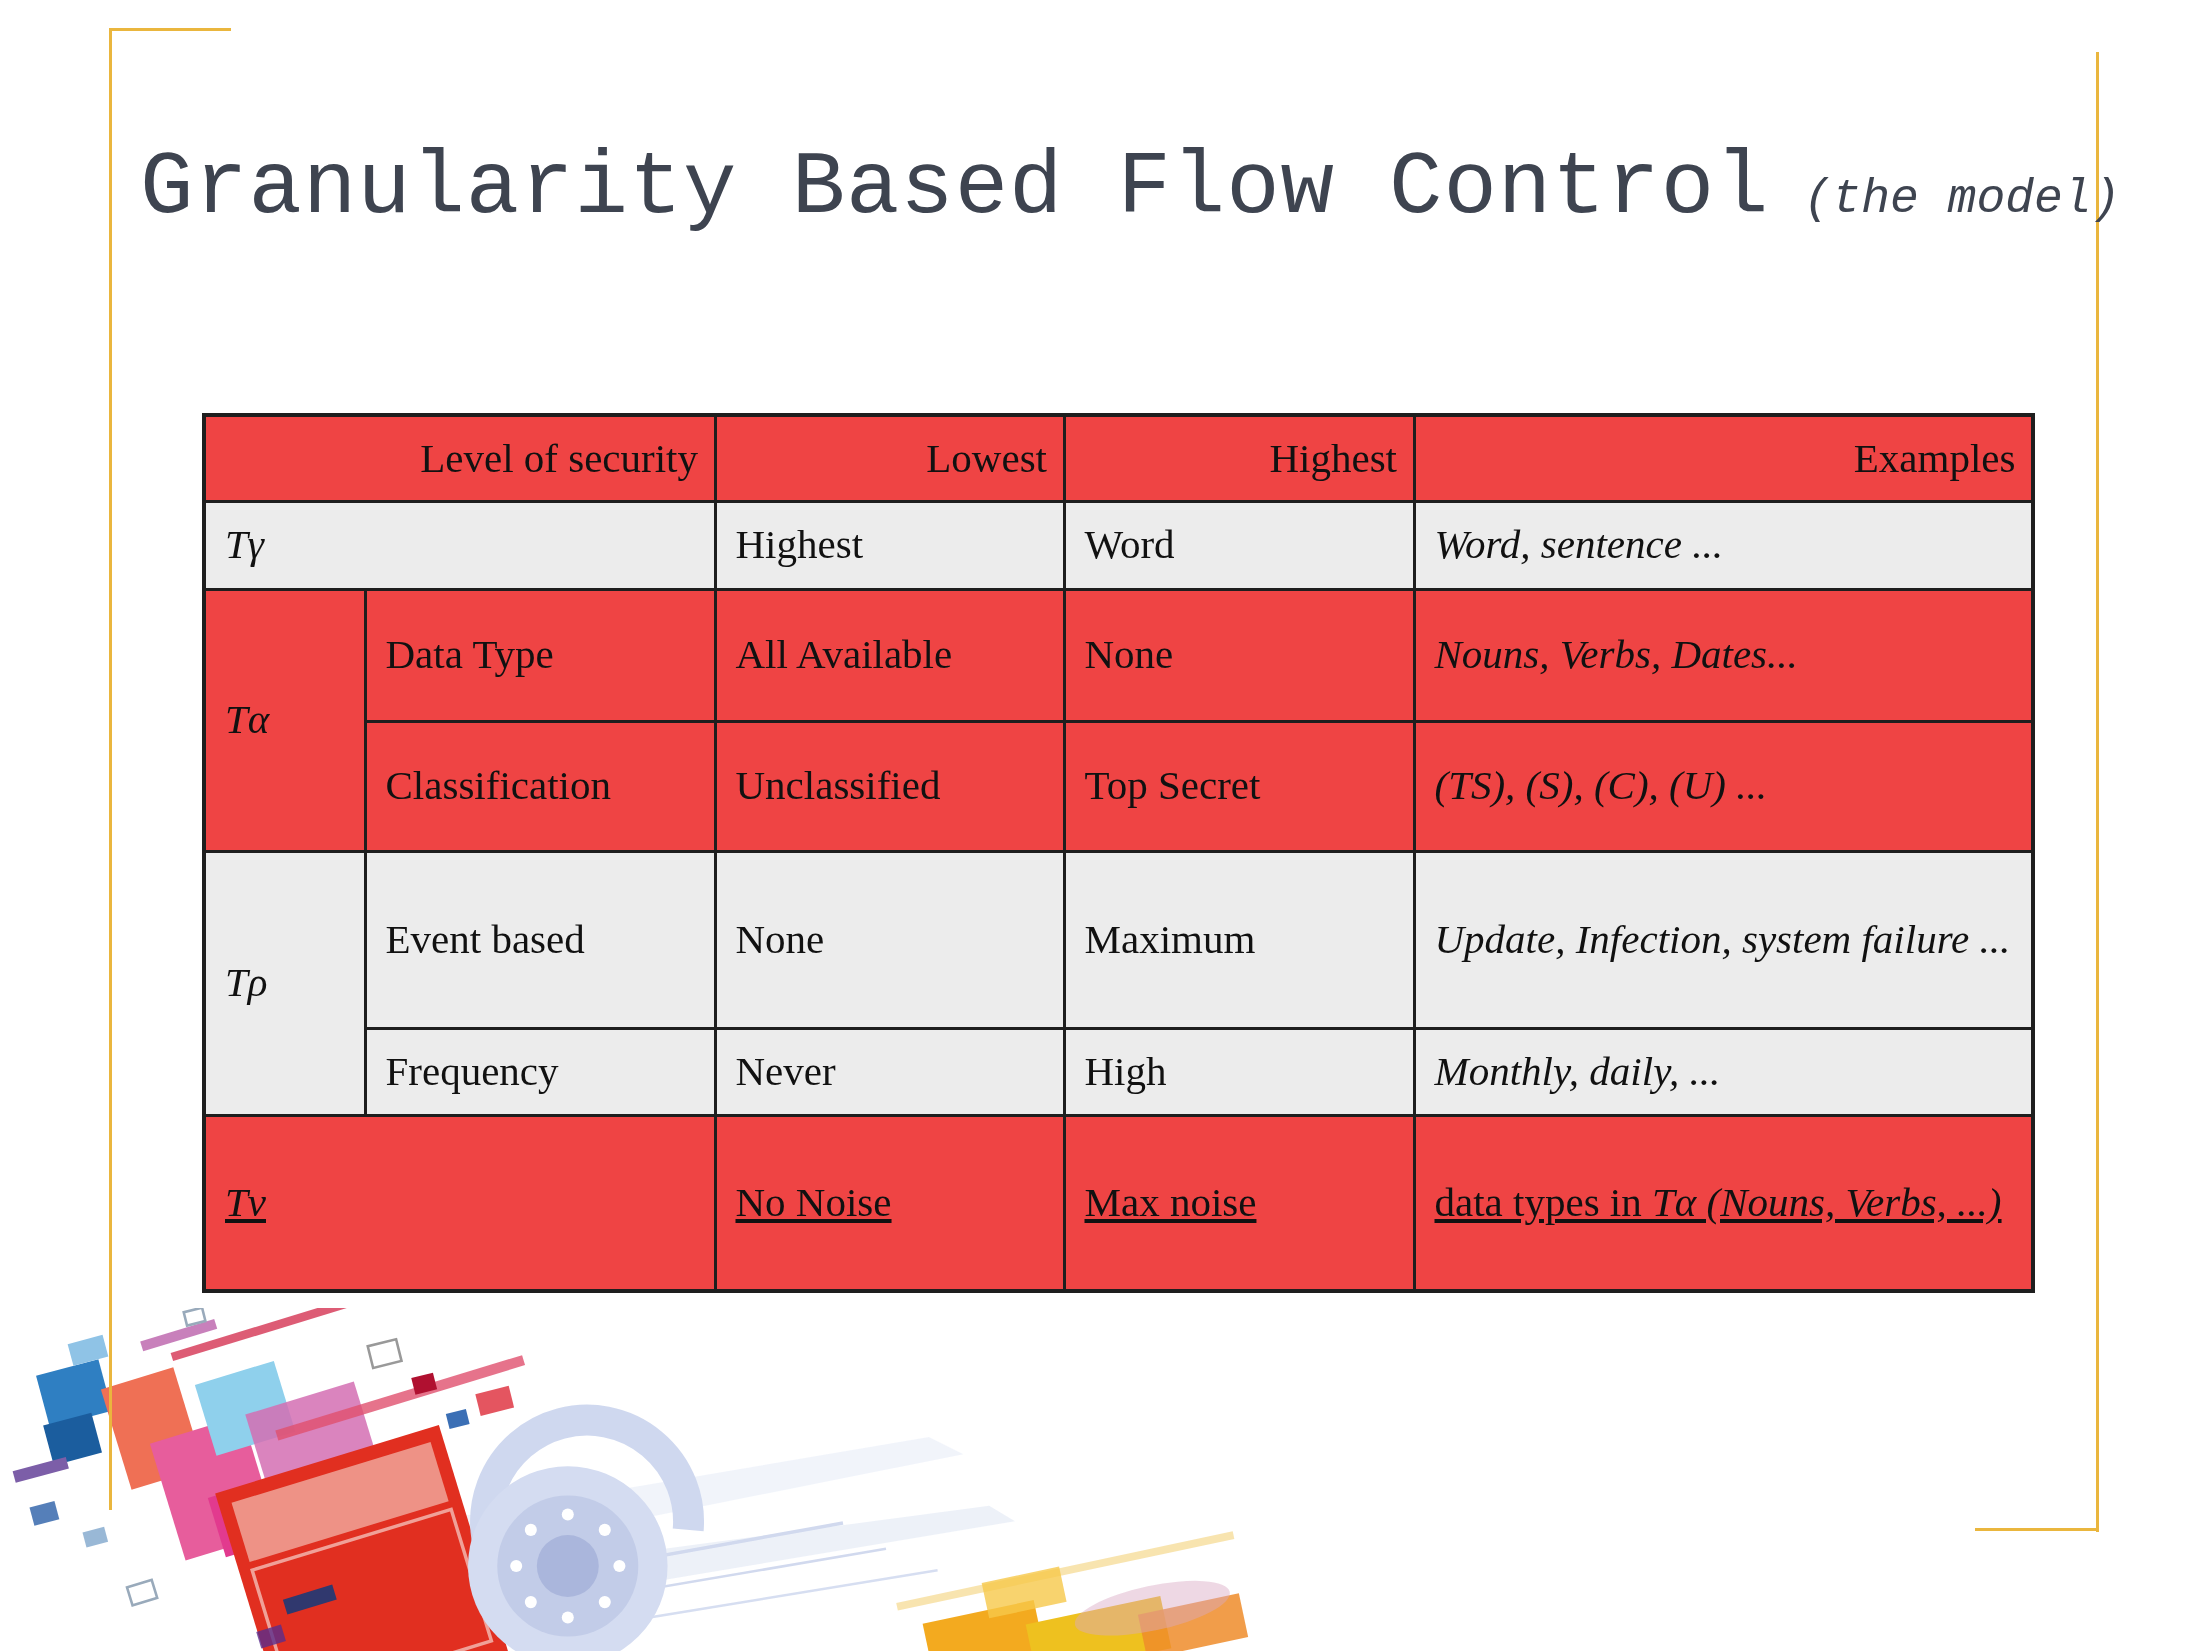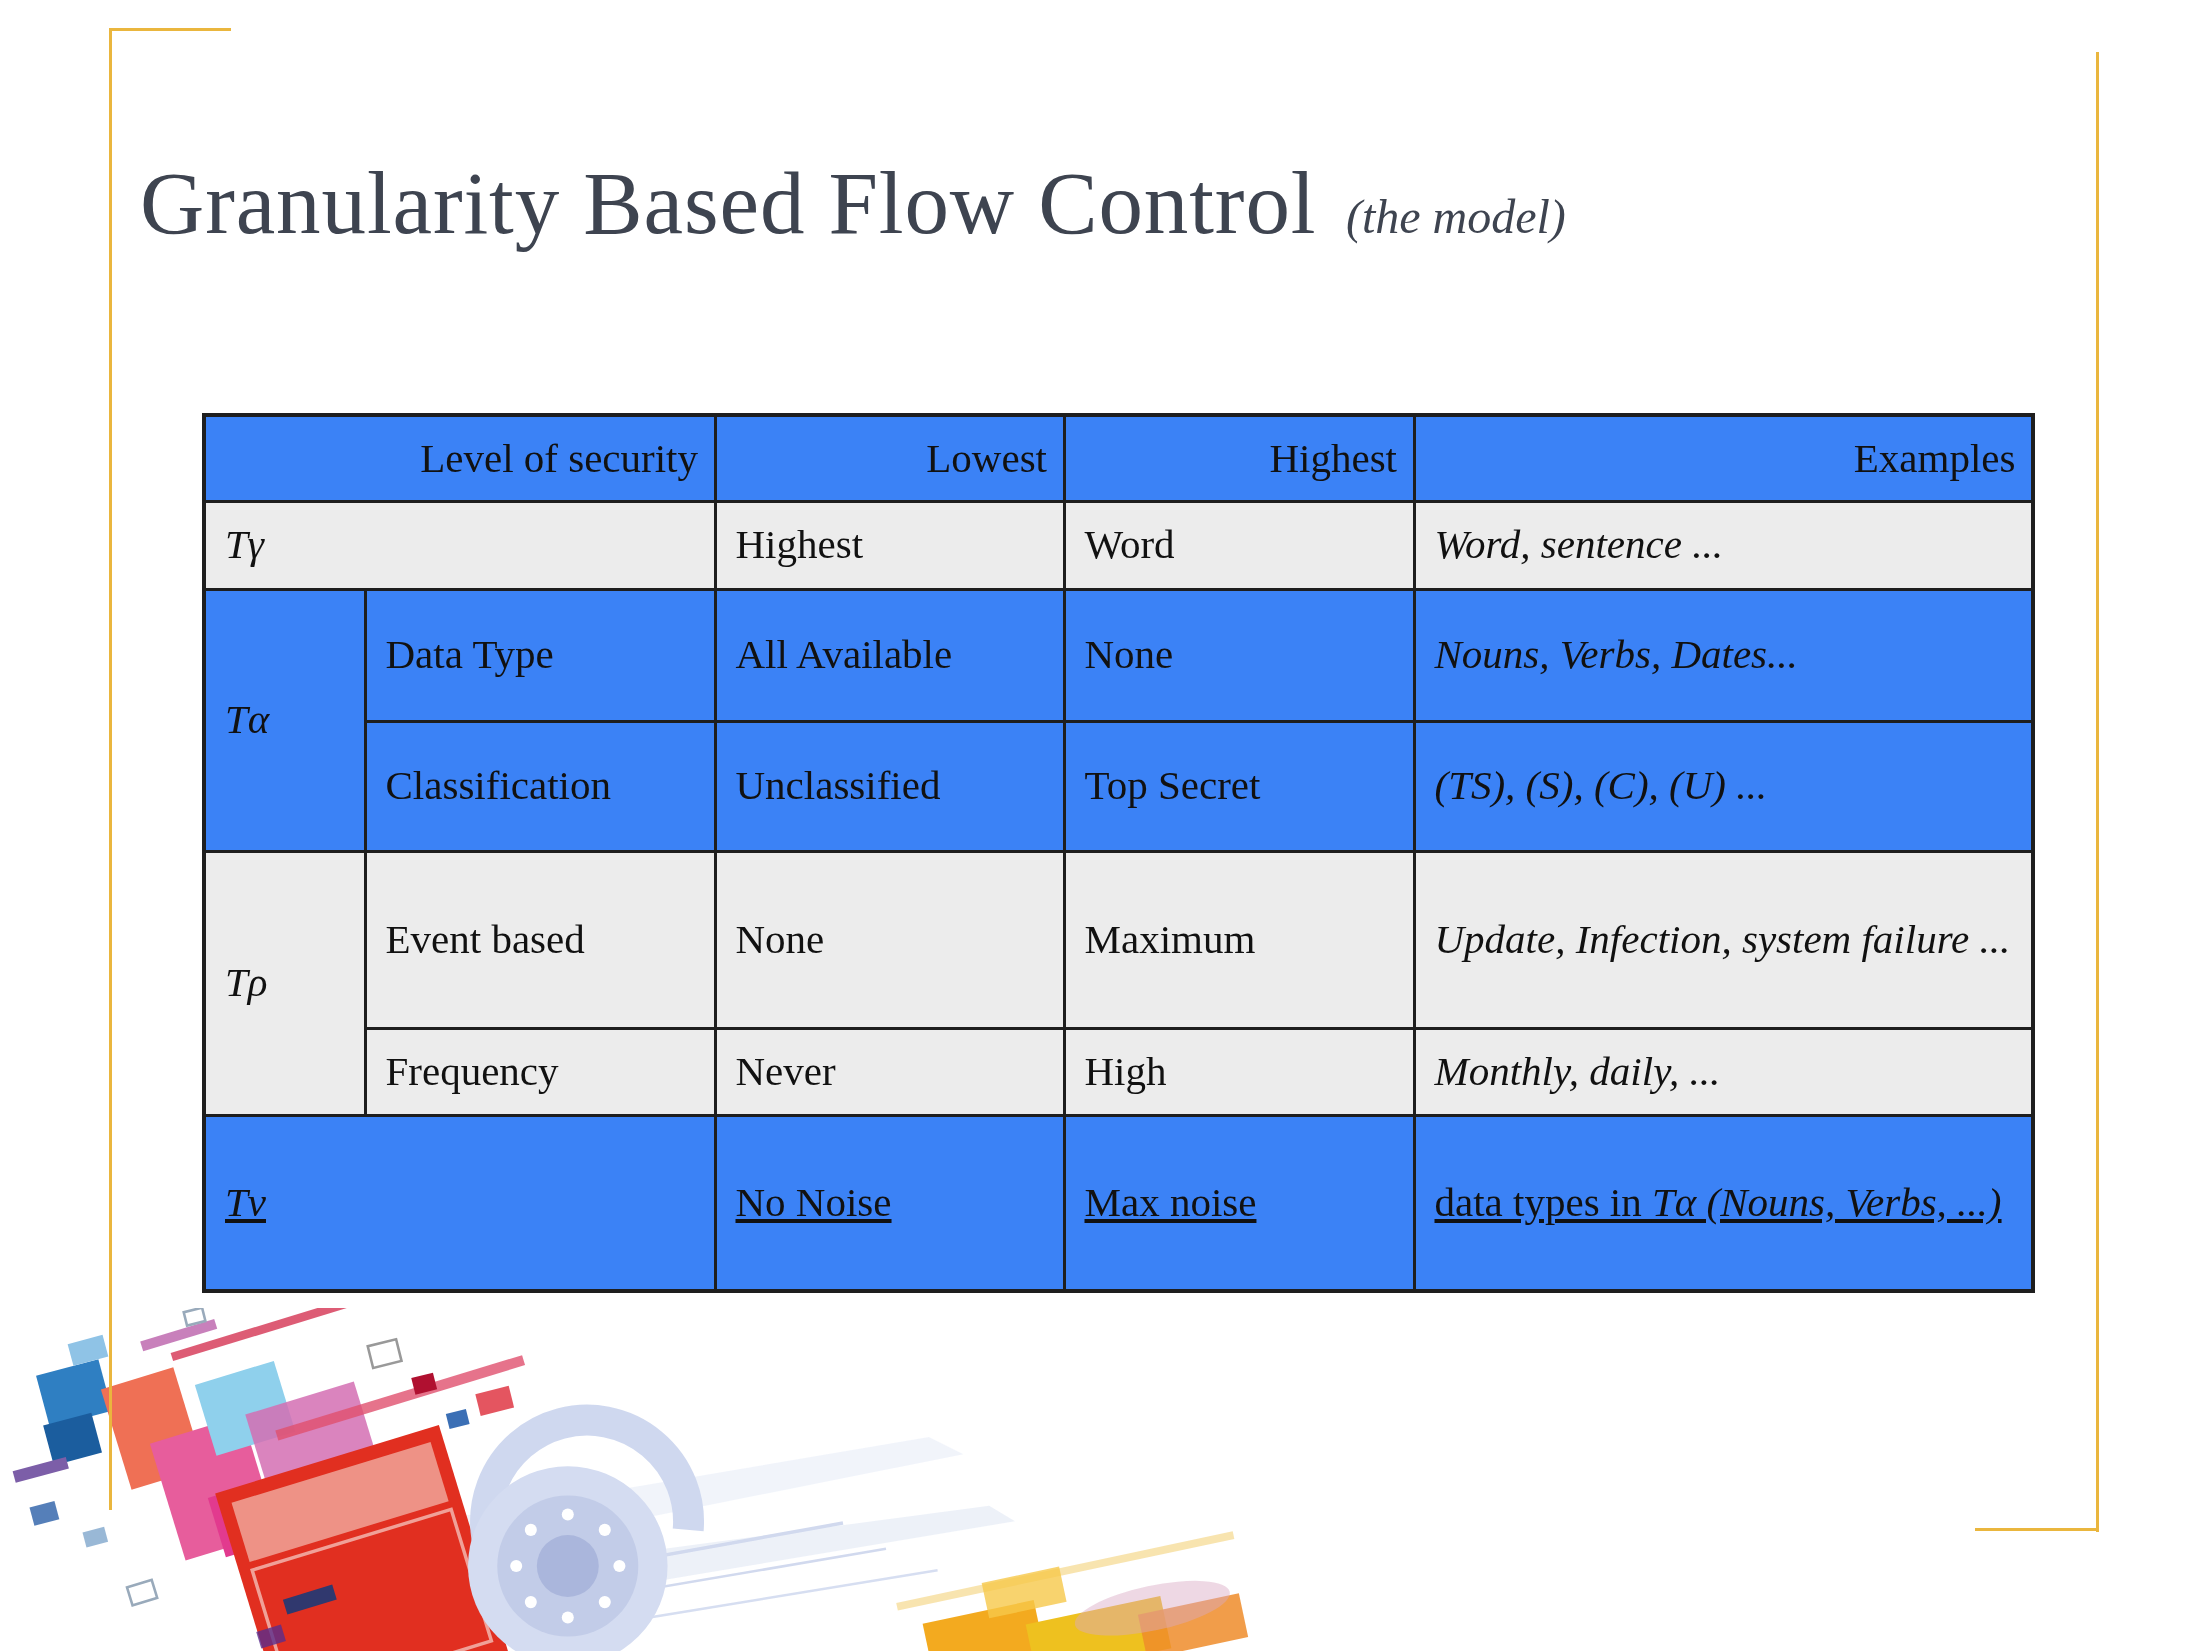--- a/index.html
+++ b/index.html
@@ -7,31 +7,31 @@
        font-family:"Liberation Serif", serif;color:#111;}
 
   
   .frame{position:absolute;background:#EAB63E;}
   .frame-left-v{left:109px;top:28px;width:3.4px;height:1482px;}
   .frame-top-h{left:109px;top:28px;width:122px;height:3.4px;}
   .frame-right-v{left:2096px;top:52px;width:3.4px;height:1480px;}
   .frame-bottom-h{left:1975px;top:1528px;width:124px;height:3.4px;}
 
   
-  .title-wrap{position:absolute;left:140px;top:152px;width:1893px;
-              font-family:Liberation Serif, serif;color:#3E4450;white-space:nowrap;}
+  .title-wrap{position:absolute;left:140px;top:138px;width:1893px;
+              font-family:Liberation Mono, monospace;color:#3E4450;white-space:nowrap;}
   .title-main{font-size:89px;letter-spacing:0.9px;}
   .title-sub{font-size:48px;font-style:italic;margin-left:26px;}
 
   
   table.gbfc{position:absolute;left:202px;top:413px;width:1829px;
              border-collapse:collapse;table-layout:fixed;
              border:4.3px solid #1e1e1e;}
   table.gbfc td{border:3.4px solid #1e1e1e;font-size:41px;line-height:1.4;
-                padding:5.2px 15.5px 5.2px 19px;vertical-align:middle;background:#3b82f6;}
+                padding:5.2px 15.5px 5.2px 19px;vertical-align:middle;background:#ef4444;}
   tr.shade td{background:#ECECEC;}
   td.hdr-first{text-align:right;padding-right:13.8px;}
   td.hdr{text-align:right;font-weight:normal;padding-left:0;}
   td.lbl{font-style:italic;font-size:43px;}
   td.ex{font-style:italic;padding-left:20.6px;padding-right:19px;}
   .ex-upright{font-style:normal;}
 
   
   .deco{position:absolute;left:0;top:1308px;width:1342px;height:344px;}
 </style>

